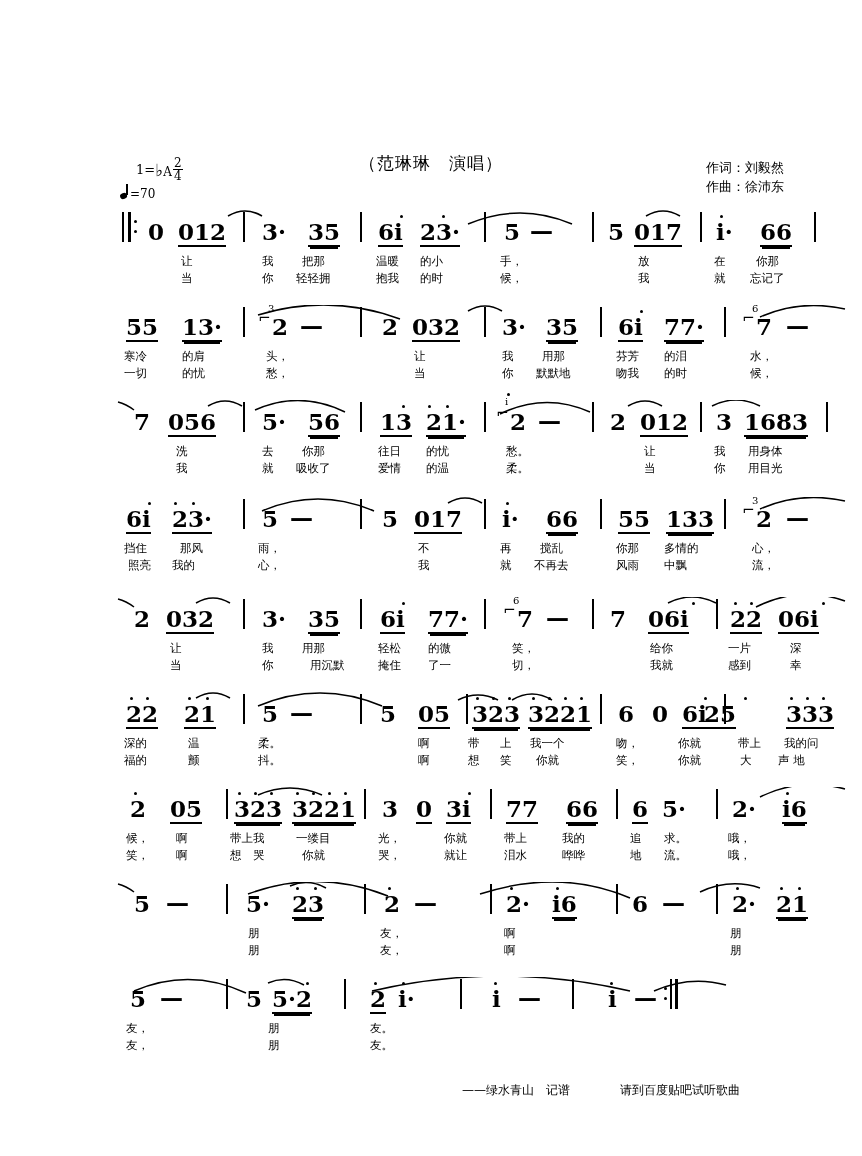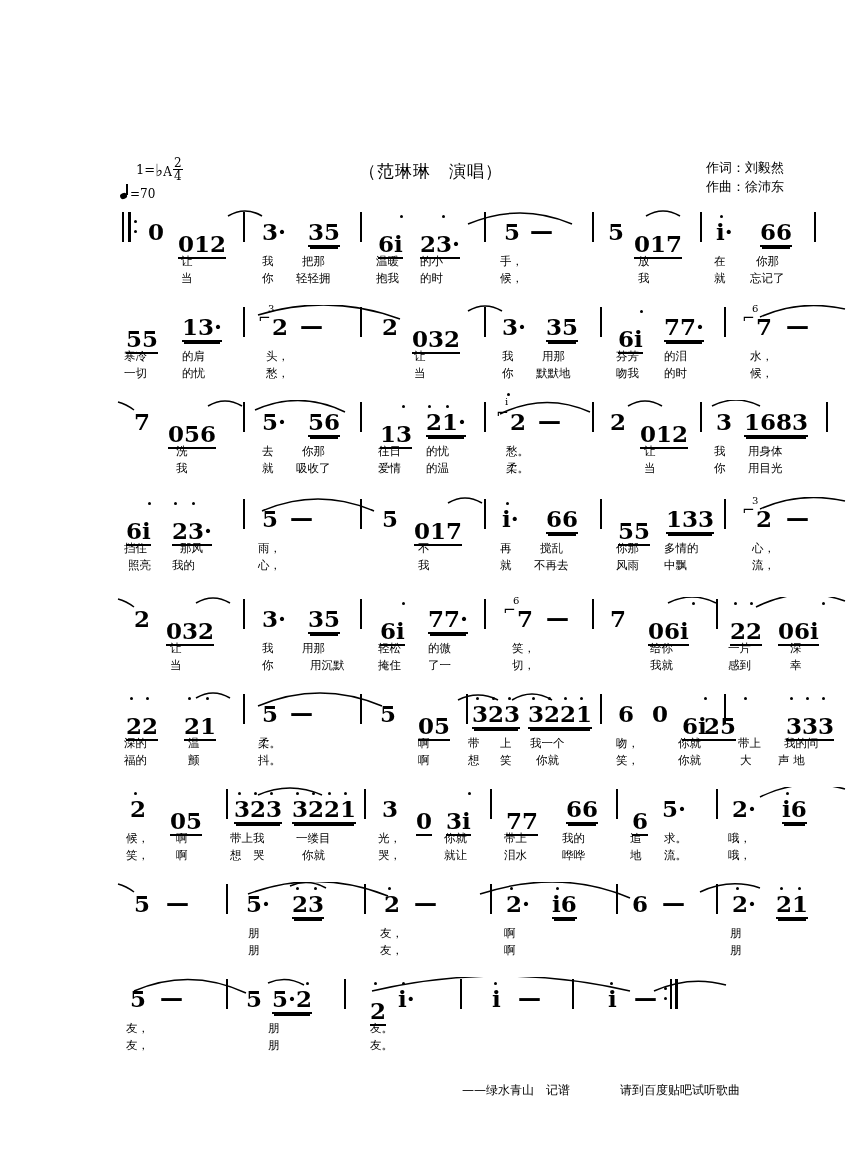--- a/index.html
+++ b/index.html
@@ -9,21 +9,21 @@
     color:#000;position:relative;overflow:hidden;
   }
   .sheet{position:relative;width:862px;height:1156px;}
 
   
   .title{
     position:absolute;left:0;right:0;top:108px;text-align:center;
     font-size:30px;letter-spacing:2px;font-weight:normal;
   }
   .subtitle{
-    position:absolute;left:0;right:0;top:160px;text-align:center;
+    position:absolute;left:0;right:0;top:152px;text-align:center;
     font-size:17px;letter-spacing:1px;
   }
   .credits{
     position:absolute;right:78px;top:158px;text-align:left;
     font-size:13px;line-height:19px;
   }
   .keyblock{
     position:absolute;left:120px;top:158px;font-size:13px;
     font-family:"DejaVu Serif","Liberation Serif",serif;
   }
@@ -49,21 +49,21 @@
   .line{position:absolute;left:0;width:862px;height:96px;}
   .notes{position:absolute;left:0;top:0;width:862px;height:46px;}
   .lyrics{position:absolute;left:0;top:44px;width:862px;height:44px;}
 
   
   .tok{
     position:absolute;white-space:nowrap;
     font-family:"DejaVu Serif","Liberation Serif",serif;
     font-weight:bold;font-size:23px;line-height:23px;
   }
-  .u1{border-bottom:2px solid #000;padding-bottom:2px;margin-top:12px;}
+  .u1{border-bottom:2px solid #000;padding-bottom:2px;}
   .u2{border-bottom:2px solid #000;padding-bottom:2px;
       box-shadow:0 4px 0 -2px #000;}
   .bar{position:absolute;width:1.6px;background:#000;top:2px;height:30px;}
   .dash{position:absolute;font-weight:bold;font-size:23px;line-height:23px;}
 
   
   .oct{position:absolute;width:3.4px;height:3.4px;border-radius:50%;background:#000;}
 
   
   .ly{

